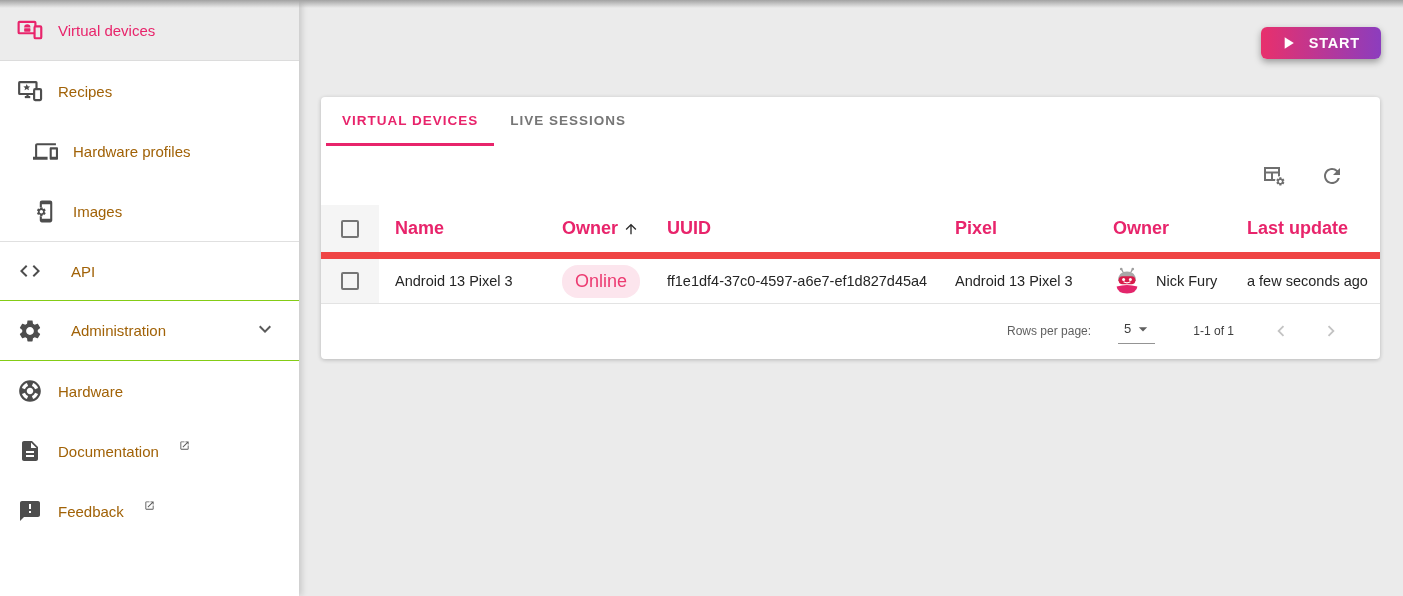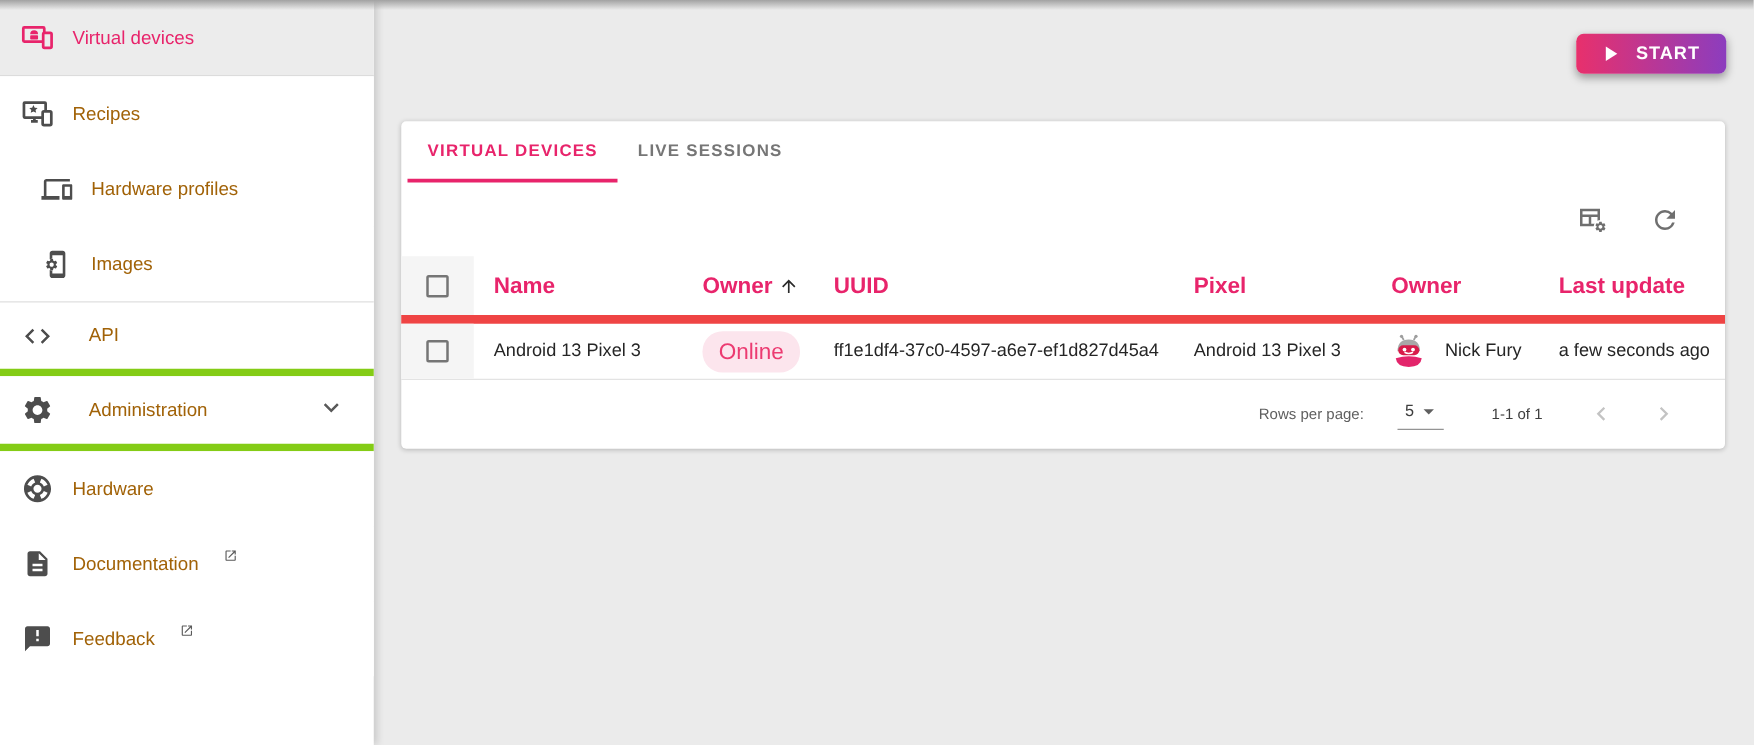--- a/index.html
+++ b/index.html
@@ -27,21 +27,21 @@
     height:60px; display:flex; align-items:center;
     padding-left:17px; gap:15px;
     font-size:15px; color:#a16207; cursor:pointer;
     background:#fff;
   }
   .side-item .ic { width:26px; height:26px; display:flex; align-items:center; justify-content:center; color:#4d4d4d; flex-shrink:0; }
   .side-item.indented { padding-left:32px; }
   .side-item.active { background:#ececec; color:#e8246b; height:61px; border-bottom:1px solid #dcdcdc; }
   .side-item.active .ic { color:#e8246b; }
   .side-item.div-top { border-top:1px solid #e0e0e0; }
-  .side-item.div-bottom { border-bottom:6px solid #84cc16;gap:28px; }
+  .side-item.div-bottom { border-bottom:1px solid #84cc16;gap:28px; }
   .ext-link { margin-left:5px; margin-bottom:12px; color:#5a5a5a; }
   .chev-right { margin-left:auto; margin-right:22px; color:#5a5a5a; }
 
   
   .main { position:relative; flex:1; height:596px; }
 
   .start-btn {
     position:absolute; top:27px; right:22px; height:32px;
     border:none; border-radius:6px; cursor:pointer;
     display:flex; align-items:center; gap:11px; padding:0 21px 0 17px;

